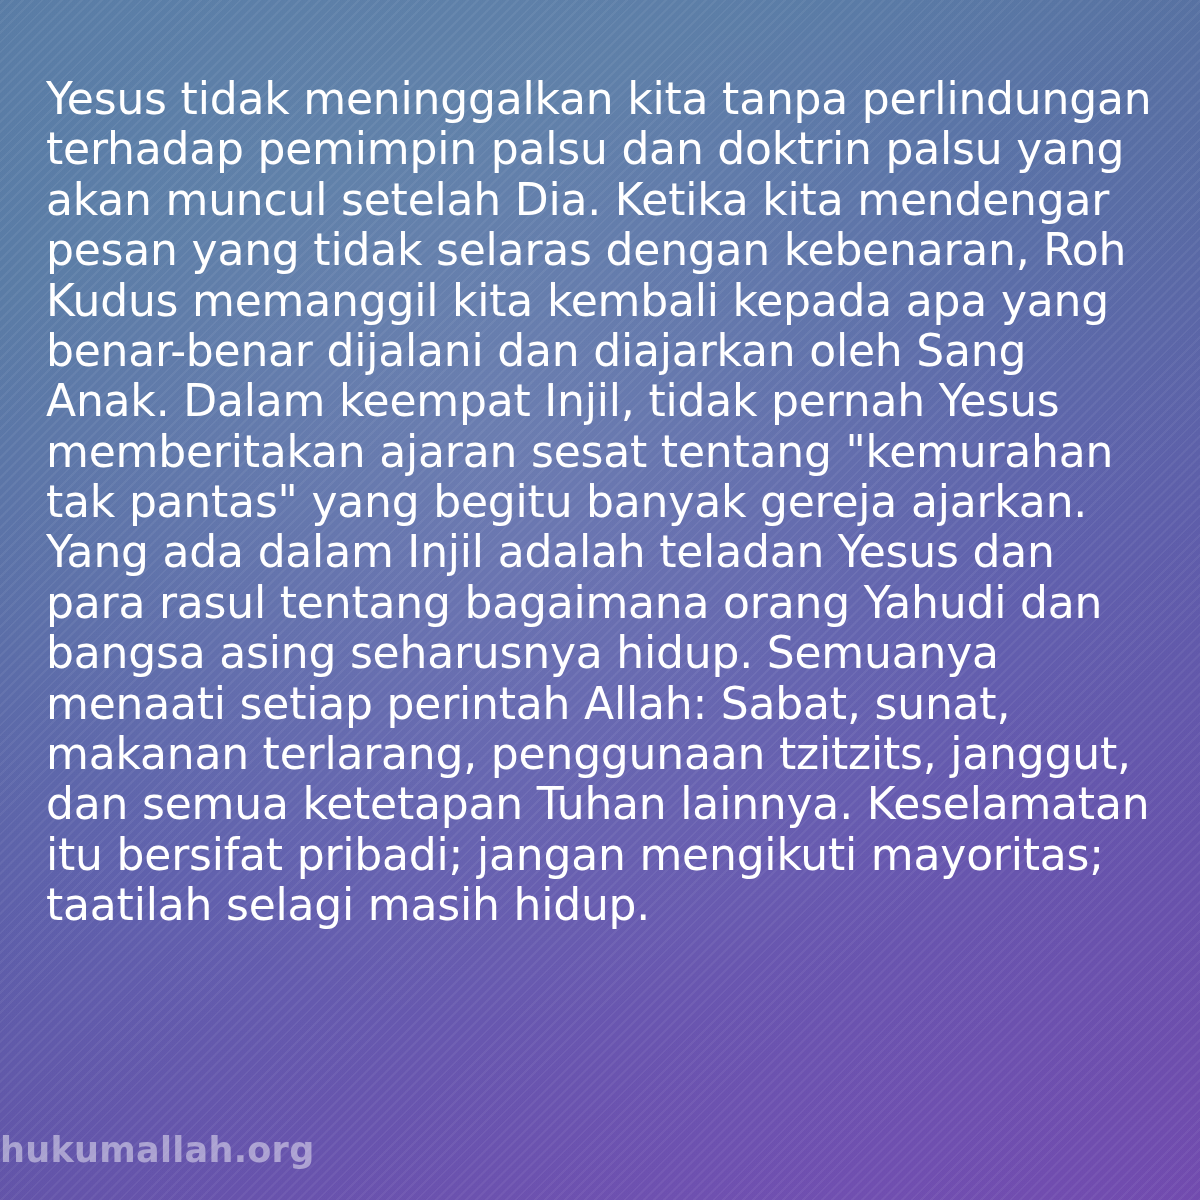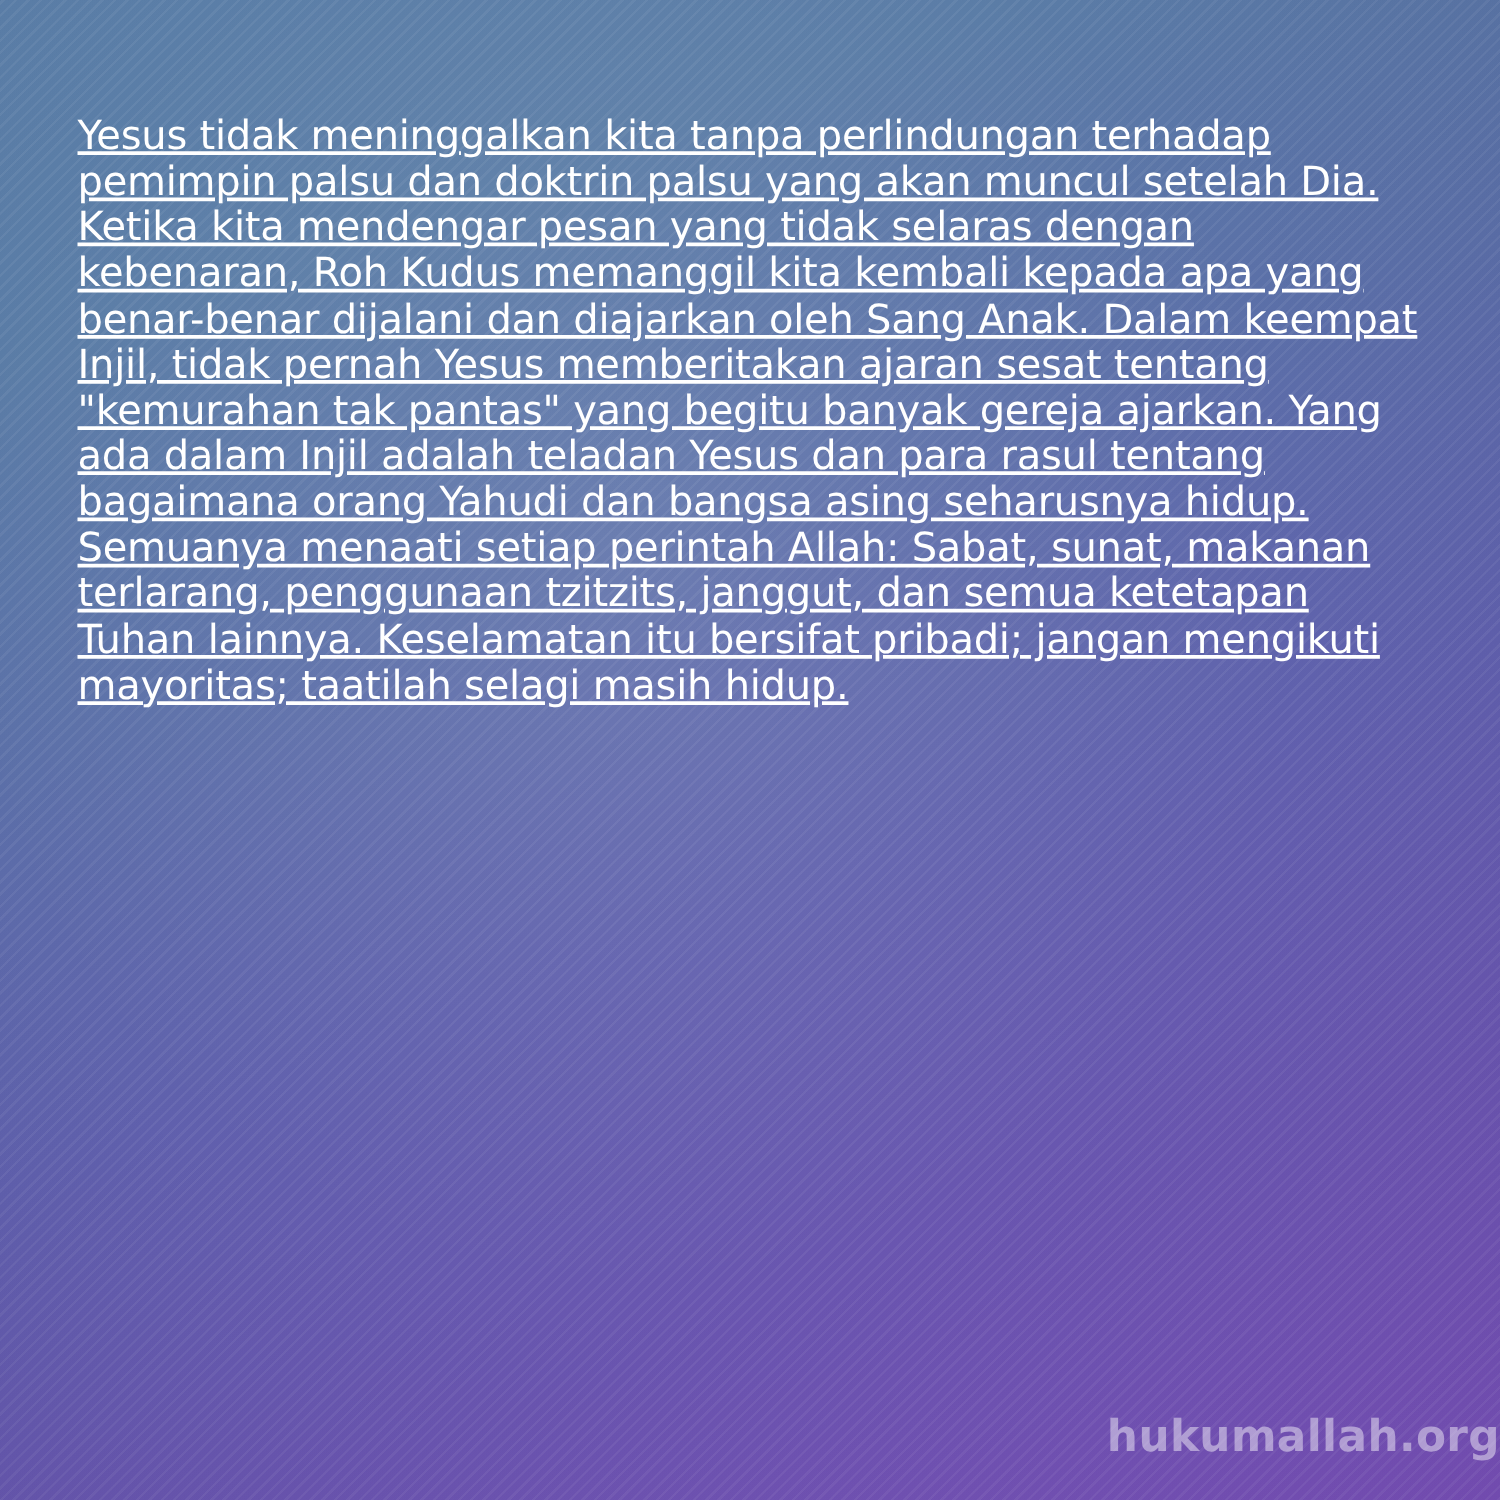--- a/index.html
+++ b/index.html
@@ -40,35 +40,34 @@
     background: radial-gradient(ellipse at 42% 38%, rgba(255,255,255,0.10) 0%, rgba(255,255,255,0.0) 55%, rgba(40,40,90,0.10) 100%);
     pointer-events: none;
   }
   .quote-wrap {
     position: absolute;
     left: 46px;
     right: 44px;
     top: 74px;
   }
   .quote {
-    margin: 16px;
+    margin: 0;
     color: #ffffff;
-    font-size: 32px;
+    font-size: 44px;
     line-height: 1.145;
     font-weight: 400;
     letter-spacing: -0.2px;
     text-rendering: optimizeLegibility;
-    text-decoration: underline;
   }
   .watermark {
     position: absolute;
     left: 0;
     right: 0;
     bottom: 30px;
-    text-align: right;
+    text-align: left;
     color: rgba(255,255,255,0.45);
     font-size: 35px;
     font-weight: bold;
     letter-spacing: 0.3px;
   }
 </style>
 </head>
 <body>
 
 <div class="card">

